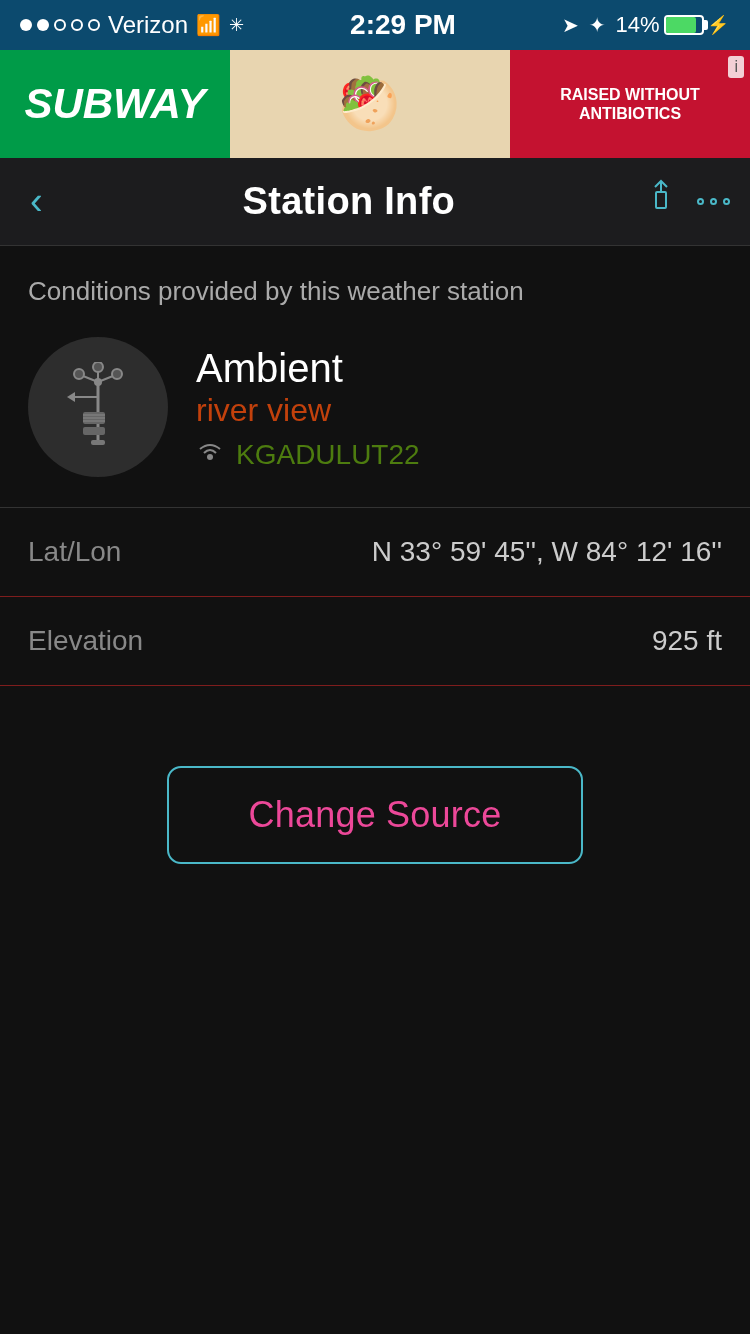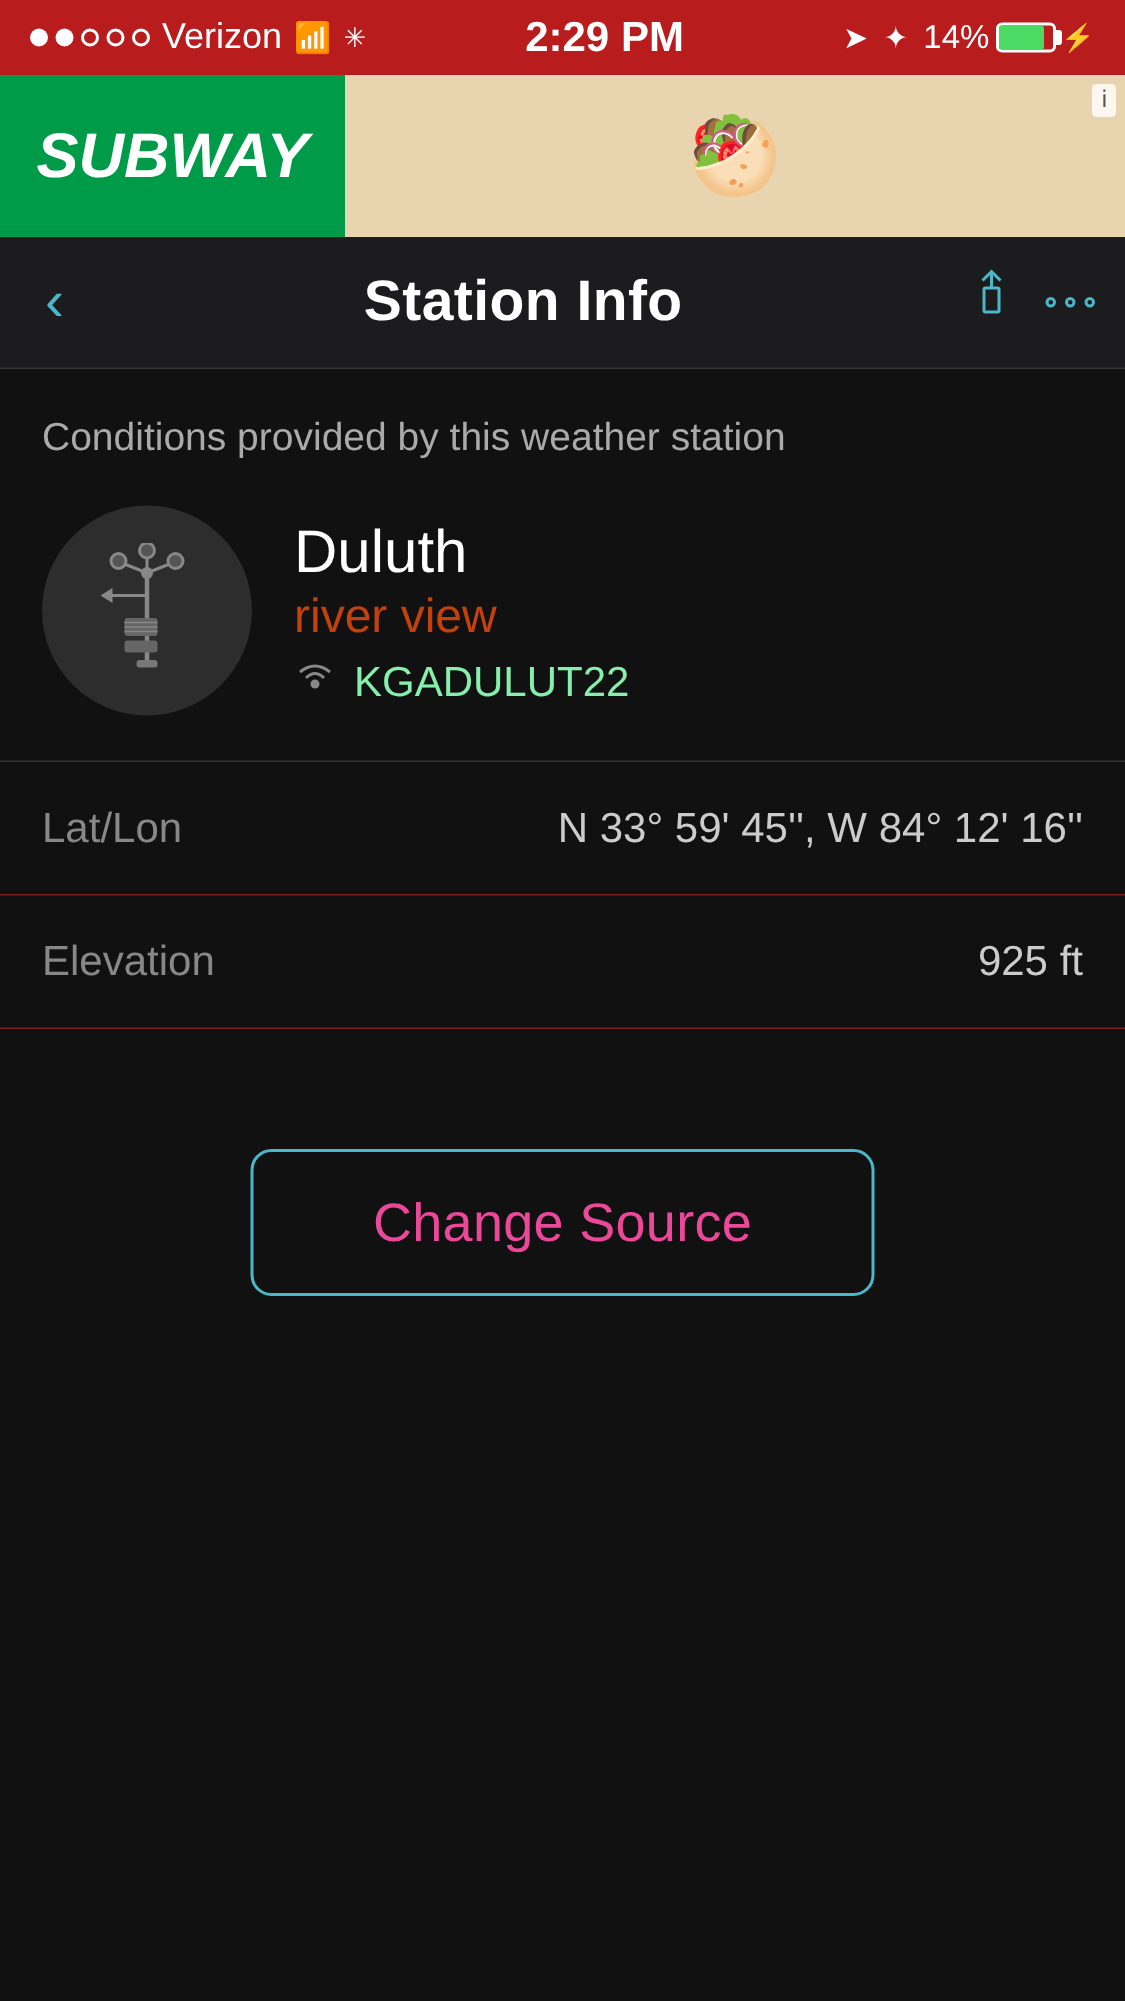--- a/index.html
+++ b/index.html
@@ -10,21 +10,21 @@
       background: #111;
       font-family: -apple-system, 'Helvetica Neue', Helvetica, Arial, sans-serif;
       color: #fff;
       overflow-x: hidden;
     }
 
     
     .status-bar {
       width: 750px;
       height: 50px;
-      background: #b91c1c;
+      background: #0c4a6e;
       display: flex;
       align-items: center;
       justify-content: space-between;
       padding: 0 20px;
     }
     .status-left {
       display: flex;
       align-items: center;
       gap: 8px;
       font-size: 24px;
@@ -250,21 +250,21 @@
       display: flex;
       align-items: center;
       gap: 12px;
     }
     .broadcast-icon {
       color: #888;
       font-size: 24px;
     }
     .station-id {
       font-size: 28px;
-      color: #86efac;
+      color: #4d7c0f;
       font-weight: 400;
     }
 
     .divider {
       height: 1px;
       background: #333;
       margin: 0 0;
     }
 
     .info-row {
@@ -335,20 +335,23 @@
 </div>
 
 <div class="ad-banner">
   <div class="ad-subway">
     <span class="subway-text">SUBWAY</span>
   </div>
   <div class="ad-middle">
 
     <span style="font-size:50px;">🥙</span>
   </div>
+  <div class="ad-right">
+    <span class="ad-raised">RAISED WITHOUT<br>ANTIBIOTICS</span>
+  </div>
   <div class="ad-badge">i</div>
 </div>
 
 <div class="nav-bar">
   <div class="nav-back">
     <span>‹</span>
   </div>
   <span class="nav-title">Station Info</span>
   <div class="nav-actions">
 
@@ -394,21 +397,21 @@
         <rect x="30" y="65" width="22" height="8" rx="2" fill="#666"></rect>
 
         <rect x="38" y="78" width="14" height="5" rx="2" fill="#777"></rect>
 
         <line x1="30" y1="53" x2="52" y2="53" stroke="#888" stroke-width="1"></line>
         <line x1="30" y1="56" x2="52" y2="56" stroke="#888" stroke-width="1"></line>
         <line x1="30" y1="59" x2="52" y2="59" stroke="#888" stroke-width="1"></line>
       </svg>
     </div>
     <div class="station-info-text">
-      <div class="station-name">Duluth</div>
+      <div class="station-name">Ambient</div>
       <div class="station-subname">river view</div>
       <div class="station-id-row">
         <span class="broadcast-icon">
           
           <svg width="28" height="20" viewBox="0 0 28 20" fill="none">
             <circle cx="14" cy="14" r="3" fill="#888"></circle>
             <path d="M8 10 Q14 4 20 10" stroke="#888" stroke-width="2" fill="none"></path>
             <path d="M4 6 Q14 -2 24 6" stroke="#888" stroke-width="2" fill="none"></path>
           </svg>
         </span>

